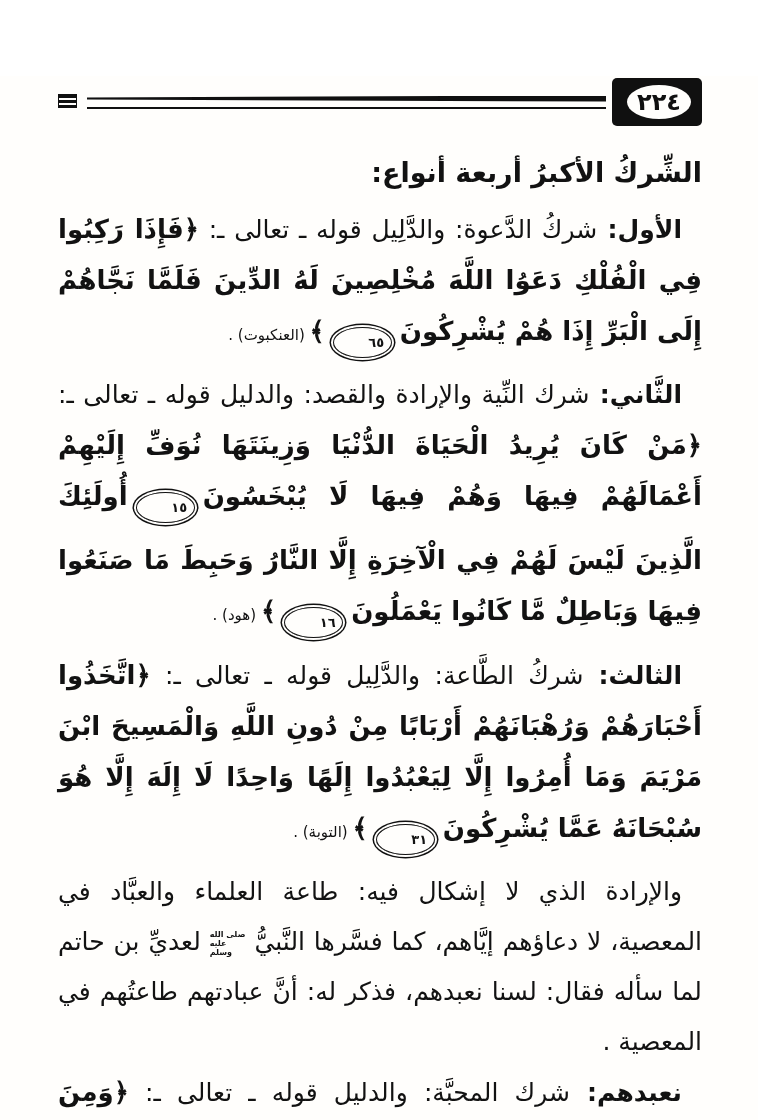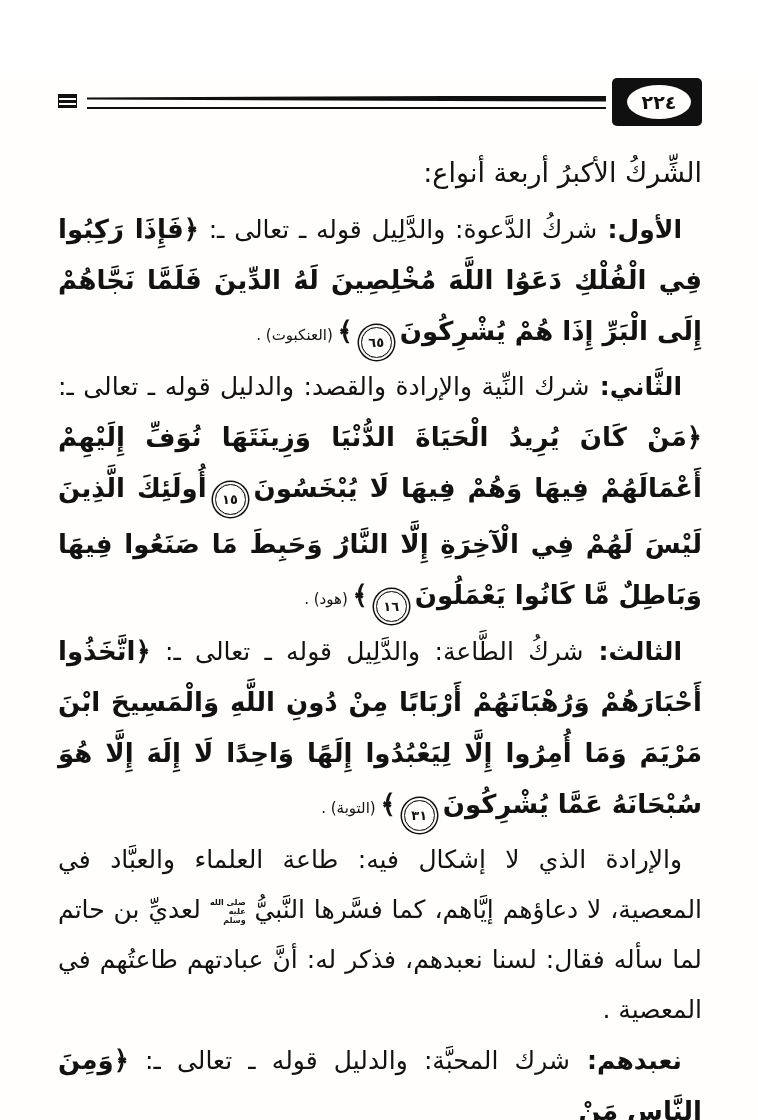--- a/index.html
+++ b/index.html
@@ -18,59 +18,59 @@
     margin-top:76px;height:52px;
   }
   .page-badge{
     width:86px;height:48px;background:#101010;border-radius:5px;
     display:flex;align-items:center;justify-content:center;flex:none;
     box-shadow:-4px 0 0 0 #101010;
   }
   .page-badge .oval{
     width:64px;height:34px;background:#fffefc;border-radius:50%;
     display:flex;align-items:center;justify-content:center;
-    font-weight:bold;font-size:19px;color:#101010;letter-spacing:2px;
+    font-weight:bold;font-size:24px;color:#101010;letter-spacing:2px;
   }
   .header-rules{flex:1;display:flex;flex-direction:column;gap:5px;min-width:40px;}
   .rule-thick{height:6px;background:#101010;clip-path:polygon(0 32%,100% 0,100% 100%,0 68%);}
   .rule-thin{height:2px;background:#101010;}
   .running-title{
     flex:none;font-weight:bold;font-size:20px;color:#101010;
     white-space:nowrap;padding-bottom:4px;
   }
   .header-end-mark{
     flex:none;width:17px;height:12px;margin-bottom:2px;
     background:repeating-linear-gradient(to bottom,#101010 0 3px,#fffefc 3px 5px);
     border:1px solid #101010;
   }
 
   
   .content{margin-top:22px;}
   h1.section-heading{
-    font-size:27px;font-weight:normal;margin:0 0 8px 0;line-height:46px;
+    font-size:27px;font-weight:bold;margin:0 0 8px 0;line-height:46px;
   }
   p.para{
     margin:0;text-align:justify;font-size:25px;line-height:50px;
     text-indent:20px;
   }
   .seg-lead{font-weight:bold;}
   .seg-body{font-weight:500;margin-top:44px;}
   .seg-quran{font-weight:bold;font-size:26px;}
   .seg-source{font-size:15px;font-weight:normal;}
   .seg-ayah{
     display:inline-flex;align-items:center;justify-content:center;
     width:29px;height:29px;border-radius:50%;
     border:1.5px solid #101010;
     box-shadow:0 0 0 2px #fffefc,0 0 0 3.5px #101010;
     font-size:13px;font-weight:bold;text-indent:0;
-    vertical-align:-7px;margin:4px 8px;line-height:1;
+    vertical-align:-7px;margin:12px 8px;line-height:1;padding-left:28px;
   }
   .seg-saw{
     display:inline-block;width:36px;font-size:8px;line-height:9px;
-    text-align:right;vertical-align:middle;font-weight:bold;
+    text-align:left;vertical-align:middle;font-weight:bold;
     text-indent:0;white-space:normal;
   }
 </style>
 </head>
 <body>
 
 <div class="page">
   <div class="inner">
 
     <div class="header">

